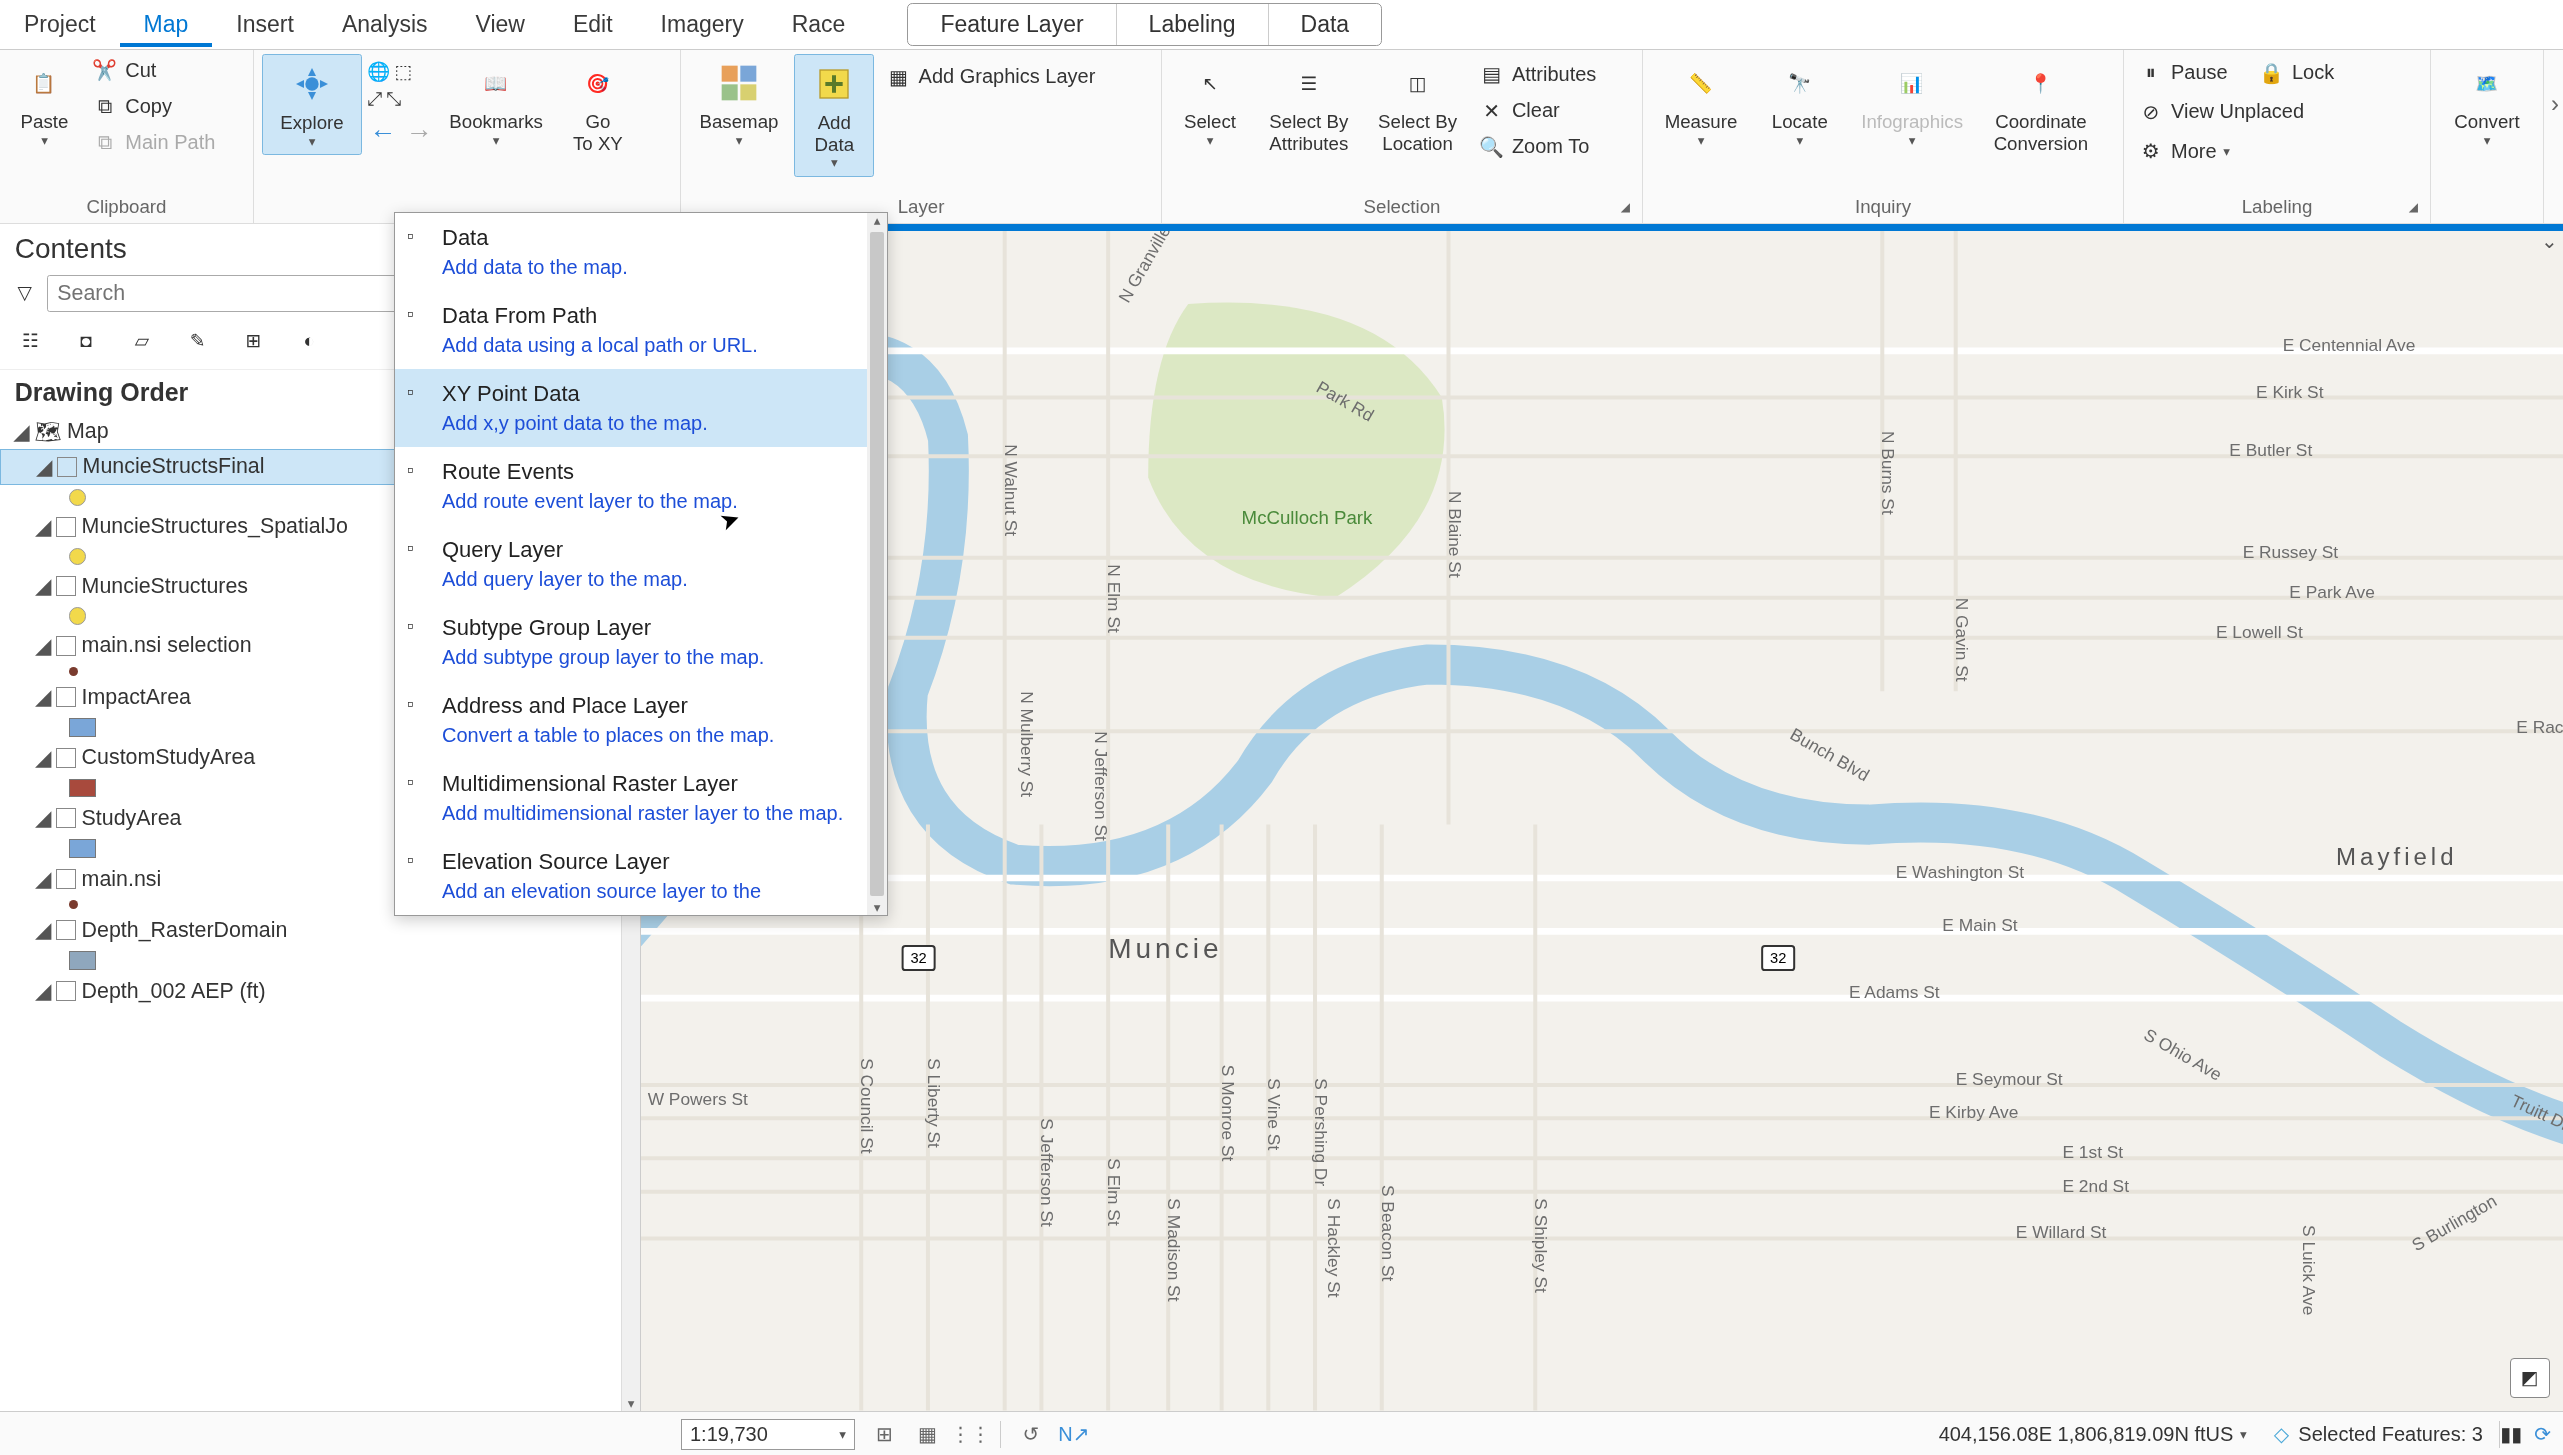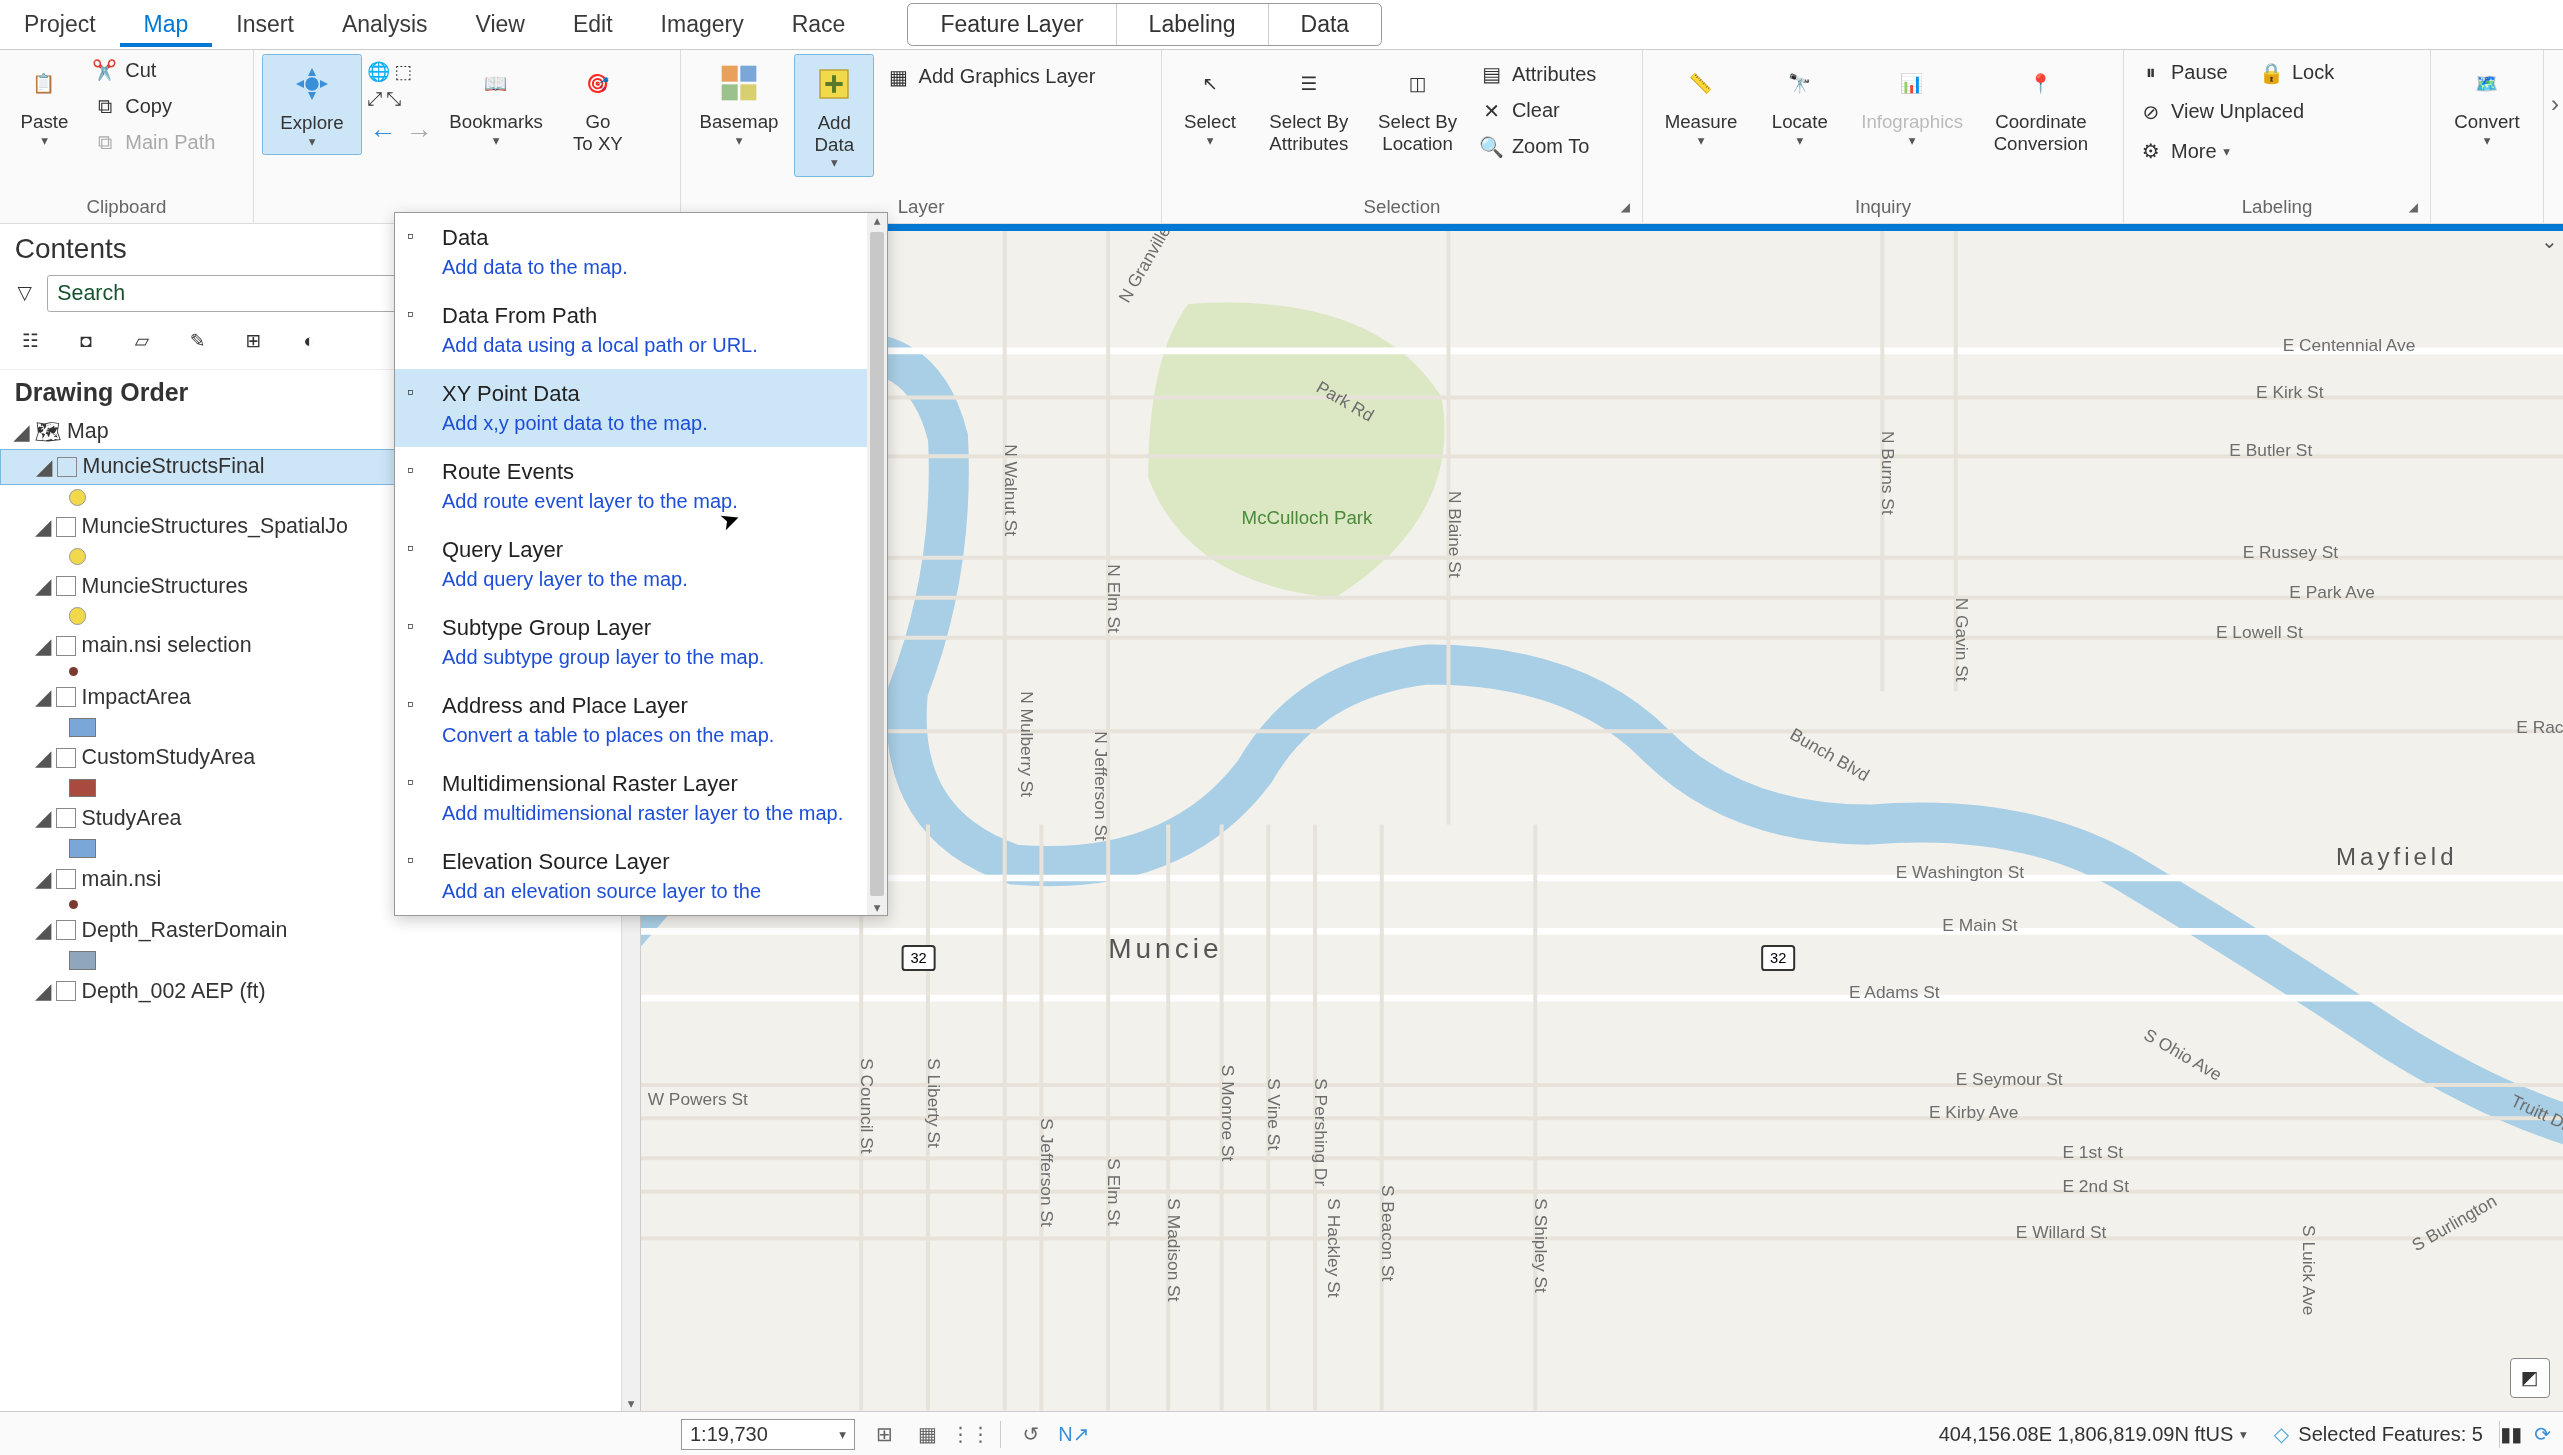--- a/index.html
+++ b/index.html
@@ -313,21 +313,21 @@
 
 <div class="main">
 
   <div class="contents-pane">
     <div class="contents-header">
       <span>Contents</span>
     </div>
     <div class="contents-search-row">
       <div class="filter-ic">▽</div>
       <div class="search-box">
-        <span style="color:#14532d">Search</span>
+        <span style="color:#737373">Search</span>
       </div>
     </div>
     <div class="list-mode-row">
       <div class="lm-btn">☷</div>
       <div class="lm-btn">◘</div>
       <div class="lm-btn">▱</div>
       <div class="lm-btn">✎</div>
       <div class="lm-btn">⊞</div>
       <div class="lm-btn">◐</div>
     </div>
@@ -602,21 +602,21 @@
     <div style="width:1.3px;background:#ccc"></div>
     <div class="ic">↺</div>
     <div class="ic" style="color:#3a8fd8">N↗</div>
   </div>
   <div class="sb-coords">
       <span>404,156.08E 1,806,819.09N ftUS</span>
       <span class="chev">▾</span>
     </div>
   <div class="sb-sel">
       <span style="color:#4aa8d8">◇</span>
-      <span>Selected Features: 5</span>
+      <span>Selected Features: 3</span>
     </div>
   <div style="width:1.3px;height:27px;background:#ccc"></div>
   <div class="sb-right-icons">
     <div>▮▮</div>
     <div style="color:#3a8fd8">⟳</div>
   </div>
 </div>
 
 
 </body></html>

